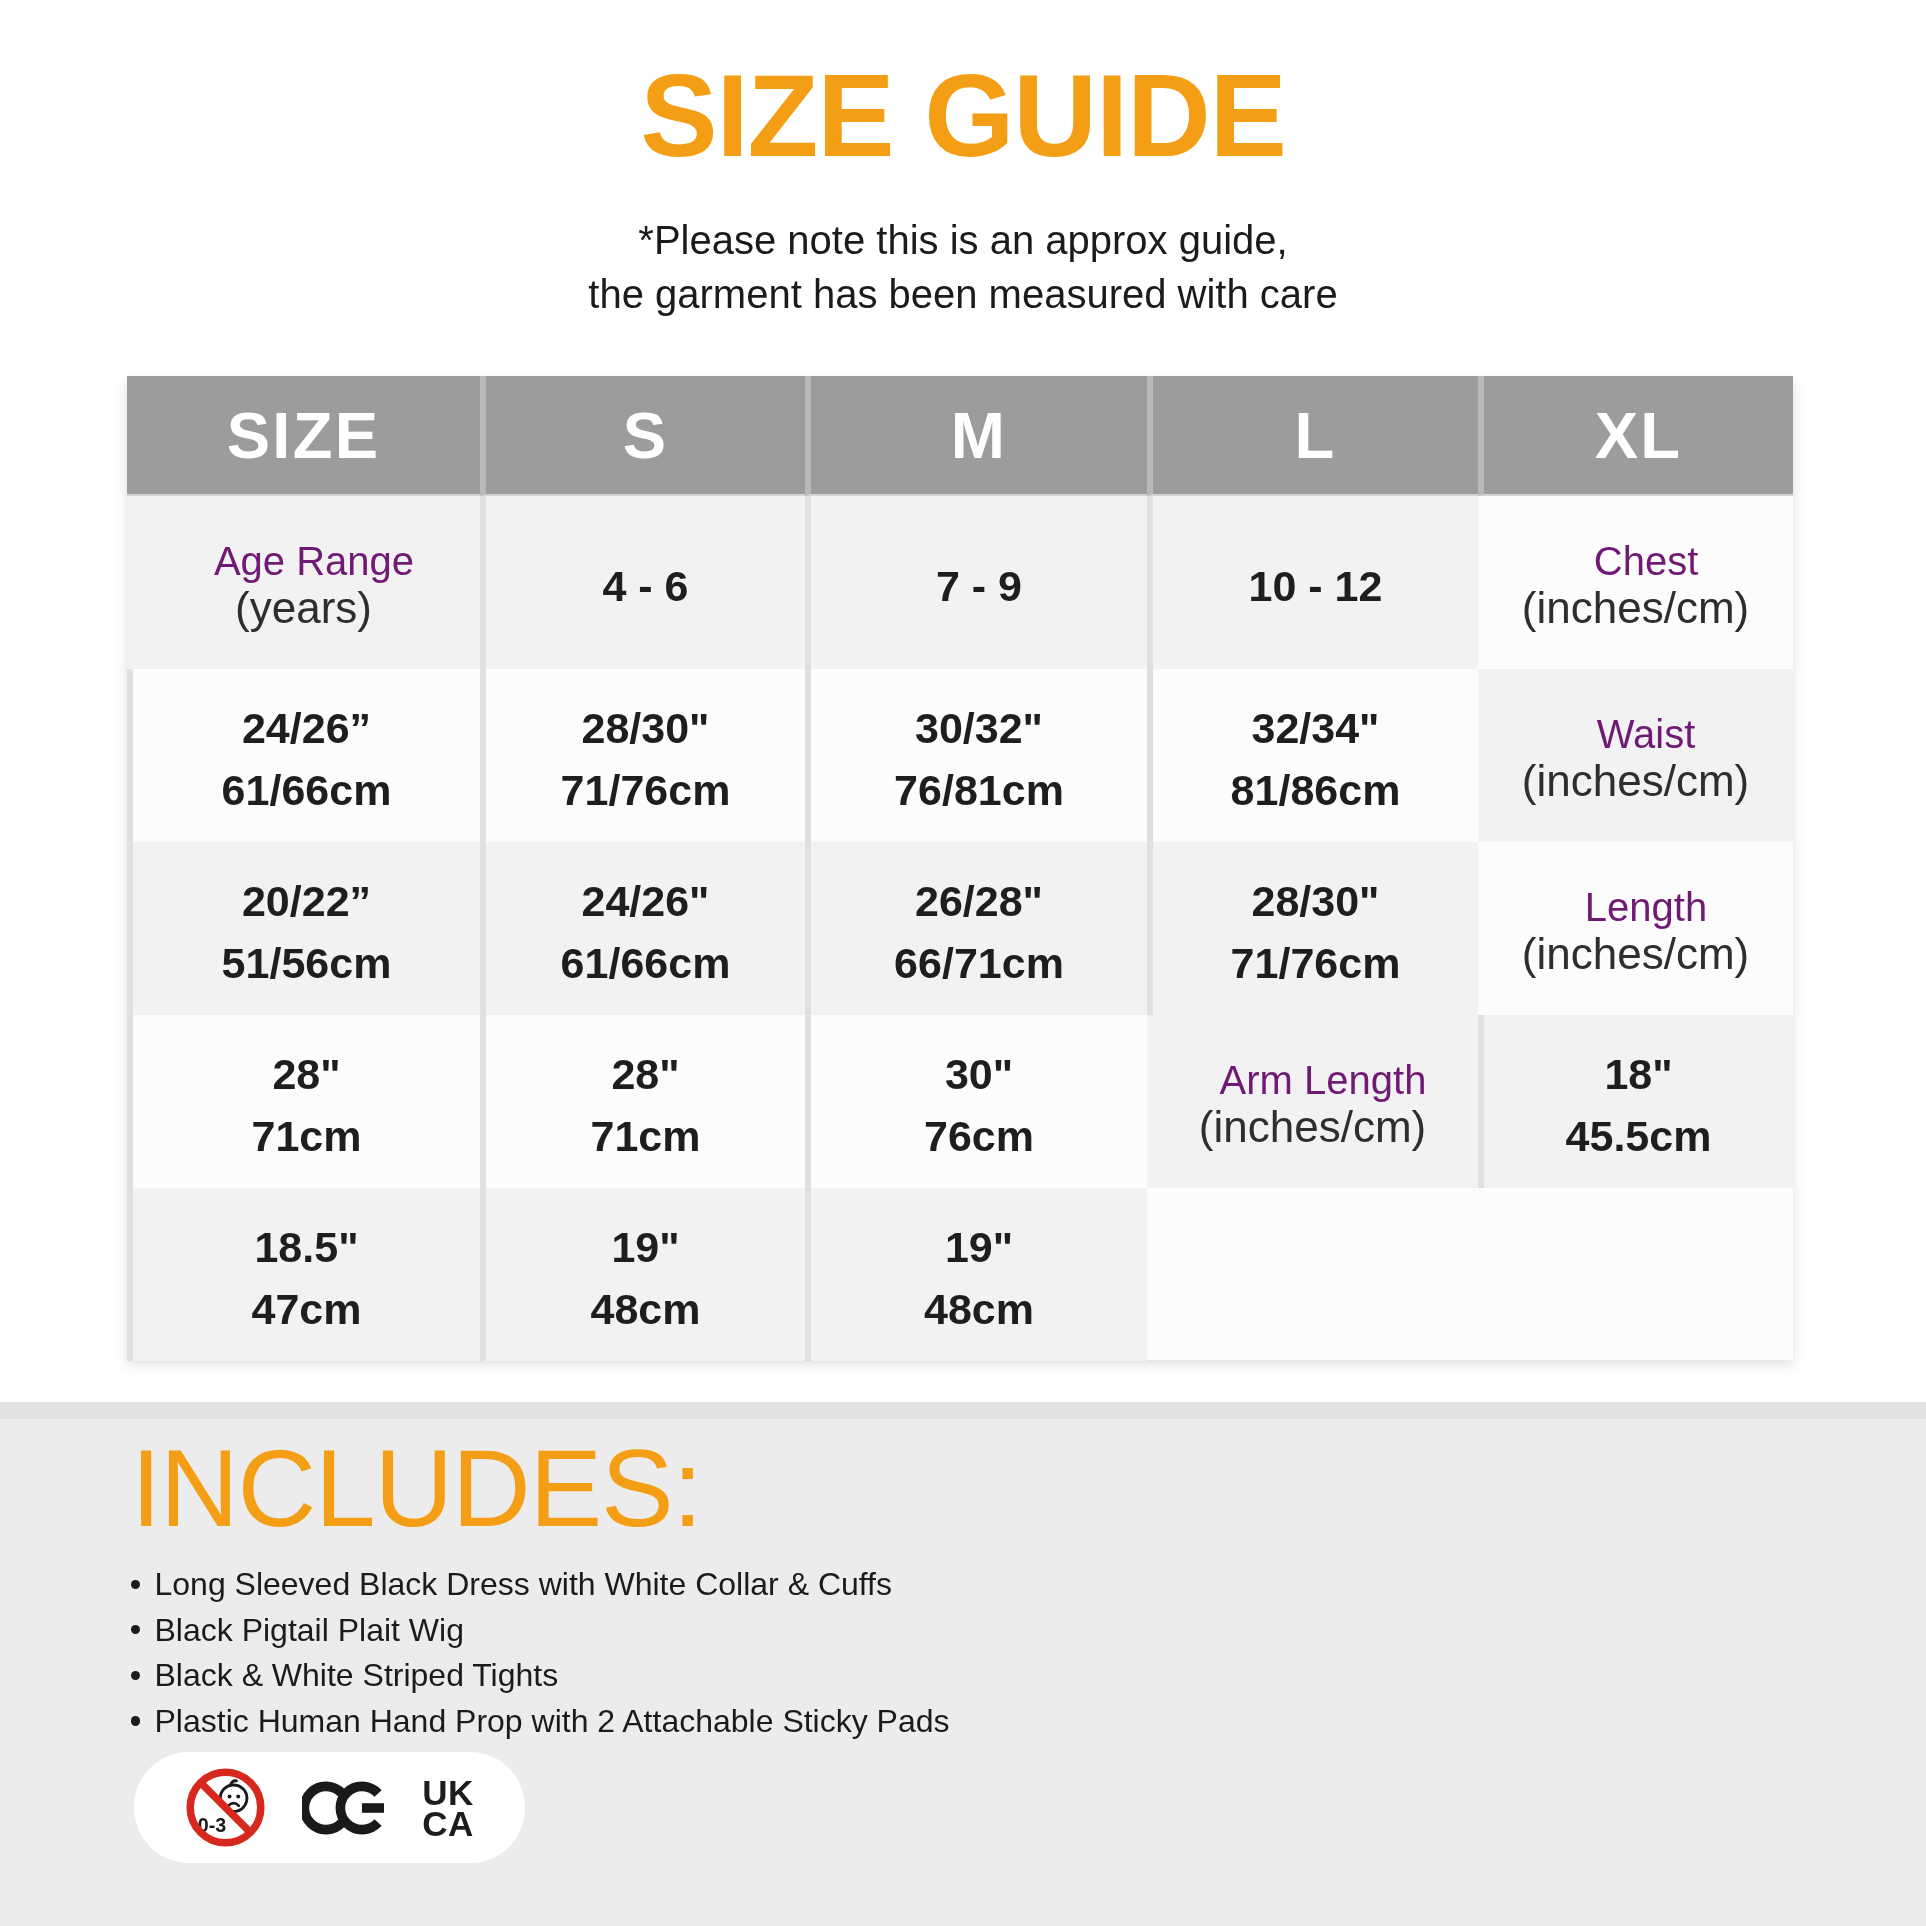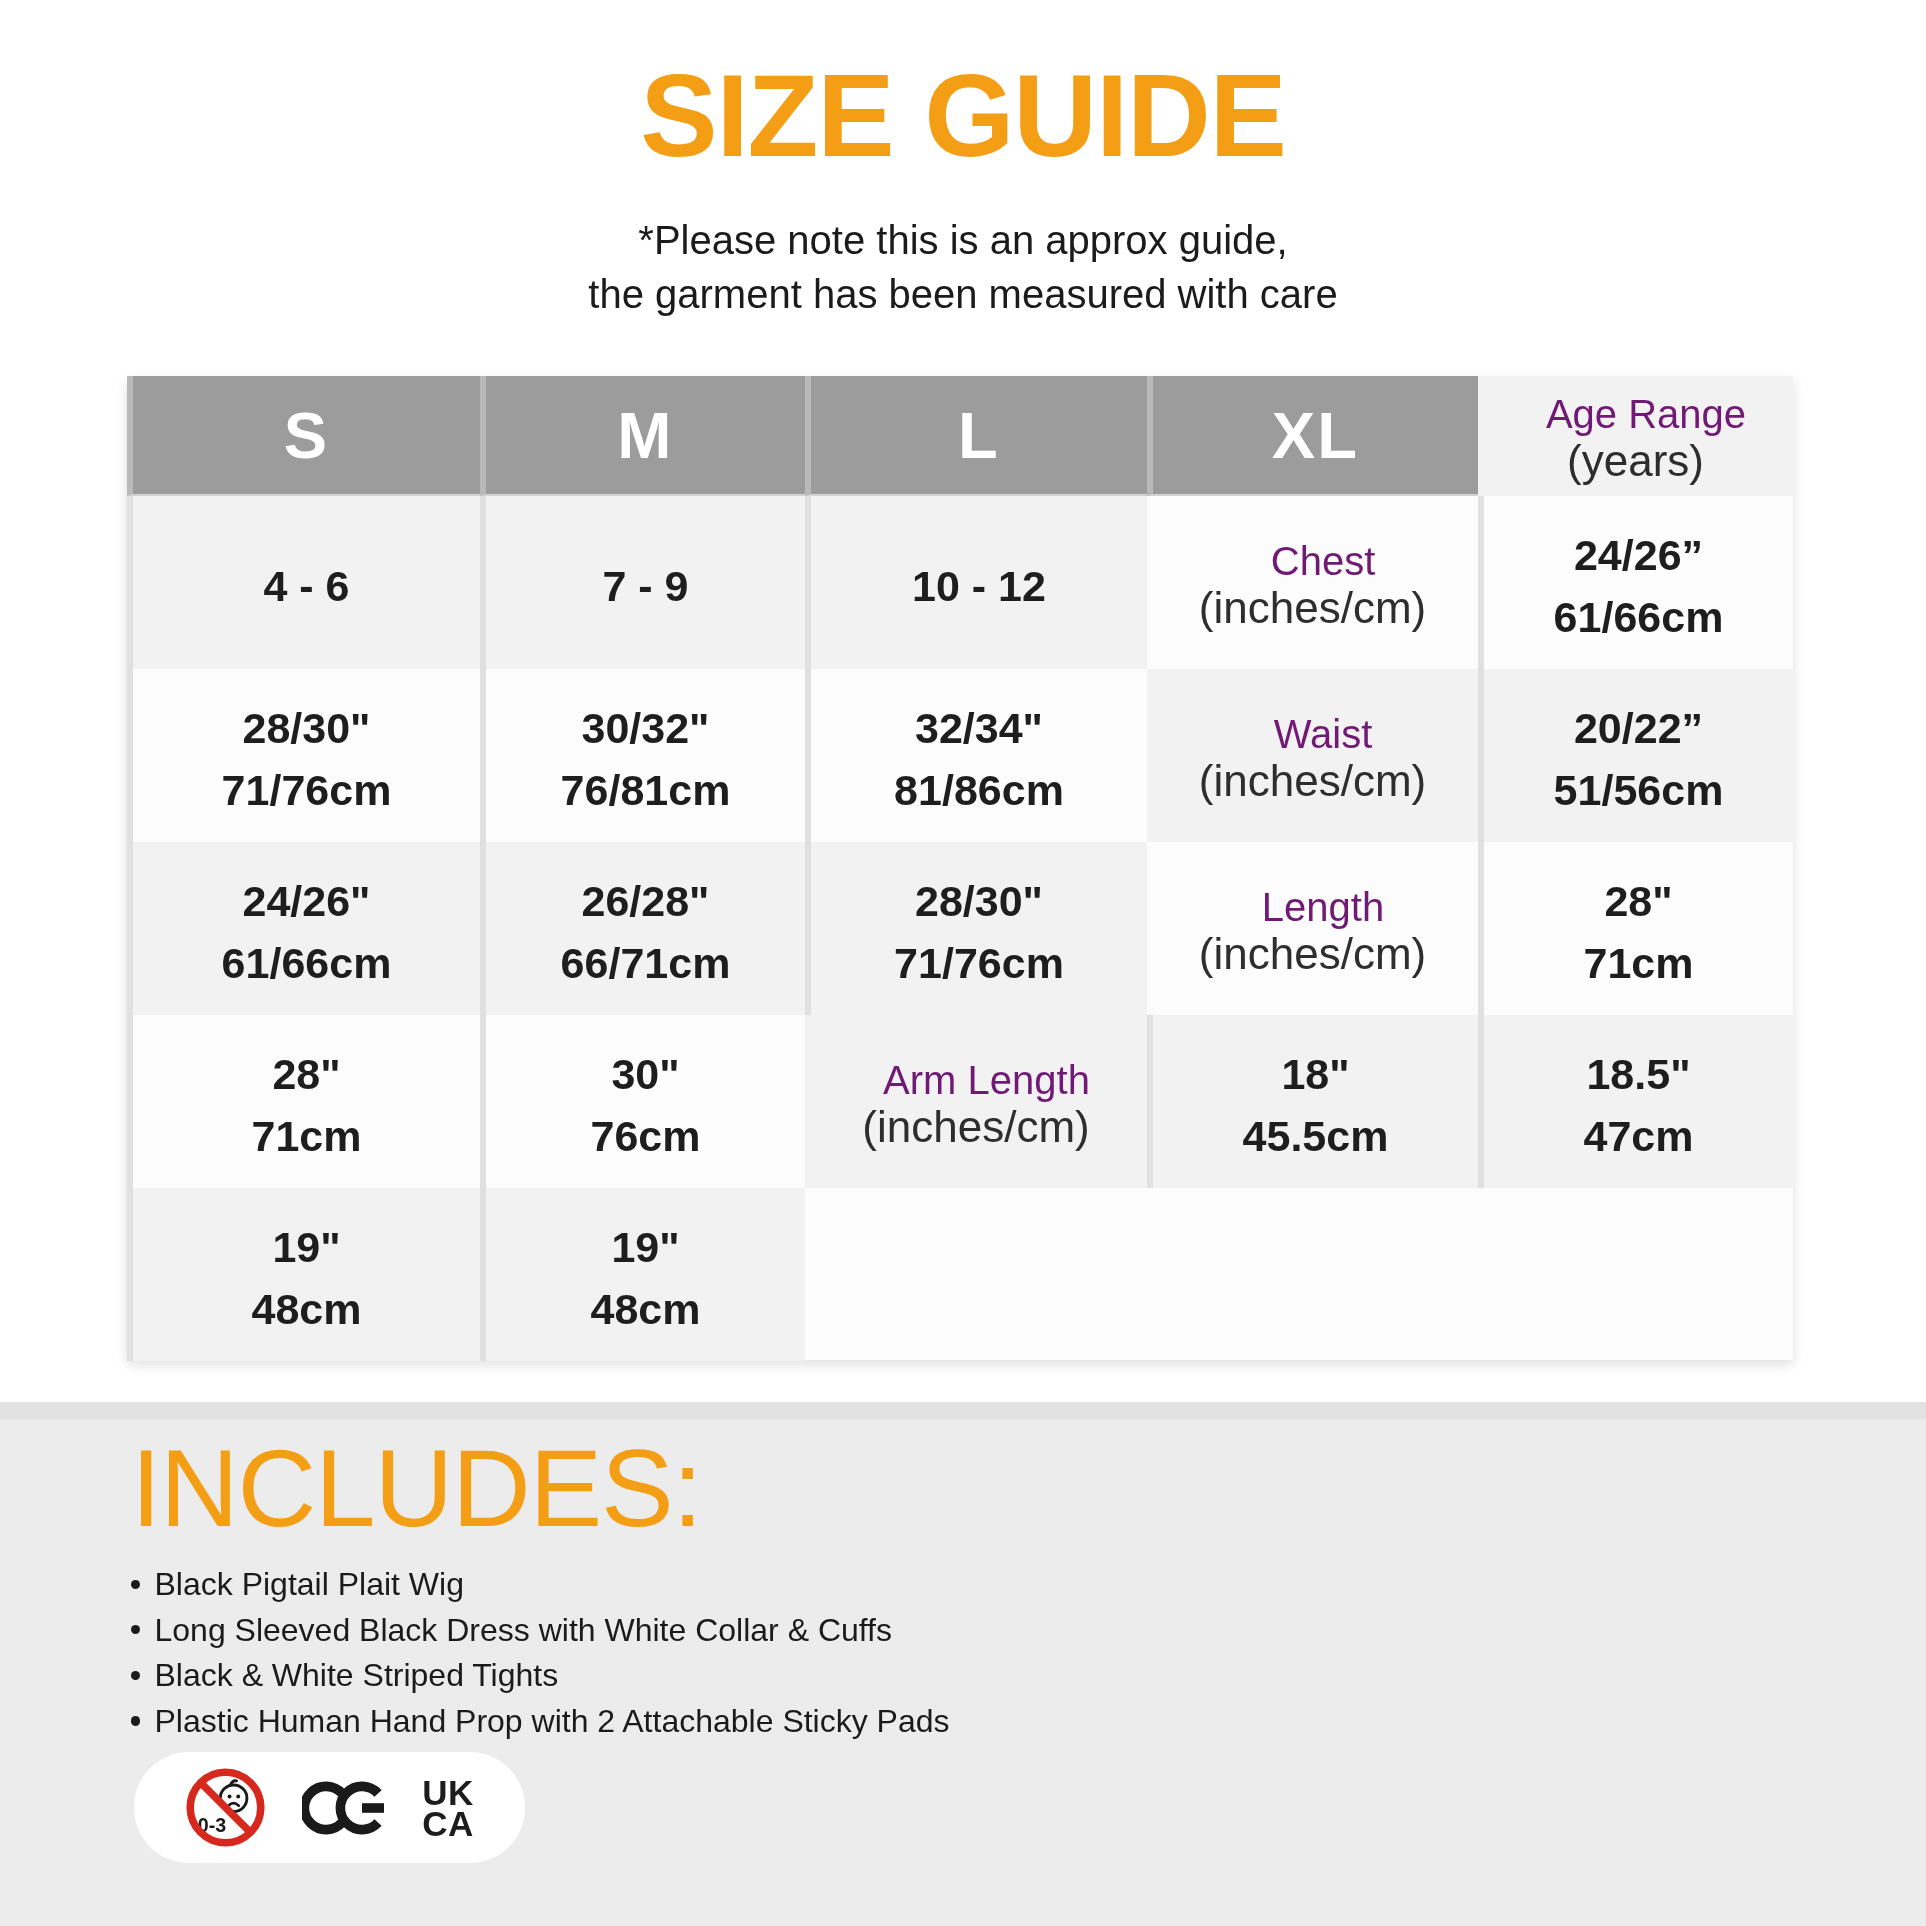--- a/index.html
+++ b/index.html
@@ -129,20 +129,21 @@
 <body>
 
 <h1 class="page-title">SIZE GUIDE</h1>
 
 <div class="page-note">
   <div>*Please note this is an approx guide,</div>
   <div>the garment has been measured with care</div>
 </div>
 
 <div class="size-table">
+    <div class="th">SIZE</div>
     <div class="th cl">S</div>
     <div class="th cl">M</div>
     <div class="th cl">L</div>
     <div class="th cl">XL</div>
     <div class="cell row-gray">
       <div class="row-label">Age Range</div>
       <div class="row-sublabel">(years)</div>
     </div>
     <div class="cell cl row-gray">
       <div class="val-line">4 - 6</div>
@@ -229,25 +230,25 @@
       <div class="val-line">19"</div>
       <div class="val-line">48cm</div>
     </div>
   </div>
 
 <div class="includes-section"></div>
 <h2 class="includes-heading">INCLUDES:</h2>
 <ul class="includes-list">
     <li class="includes-item">
       <span class="bullet-dot"></span>
+      <span>Long Sleeved Black Dress with White Collar &amp; Cuffs</span>
+    </li>
+    <li class="includes-item">
+      <span class="bullet-dot"></span>
       <span>Black Pigtail Plait Wig</span>
-    </li>
-    <li class="includes-item">
-      <span class="bullet-dot"></span>
-      <span>Long Sleeved Black Dress with White Collar &amp; Cuffs</span>
     </li>
     <li class="includes-item">
       <span class="bullet-dot"></span>
       <span>Black &amp; White Striped Tights</span>
     </li>
     <li class="includes-item">
       <span class="bullet-dot"></span>
       <span>Plastic Human Hand Prop with 2 Attachable Sticky Pads</span>
     </li>
   </ul>

